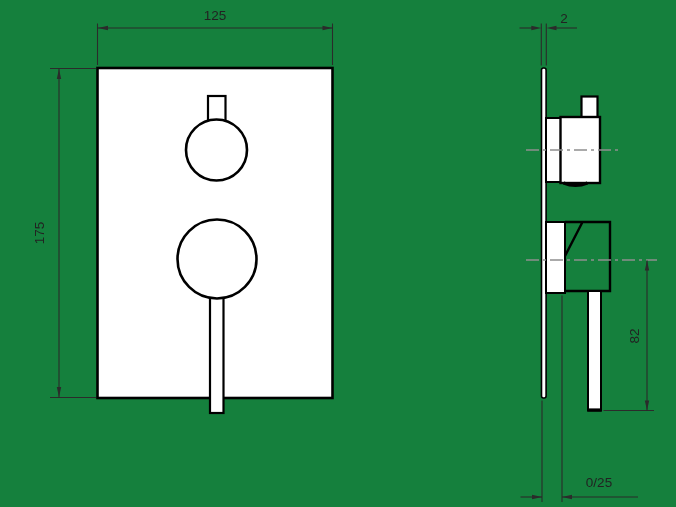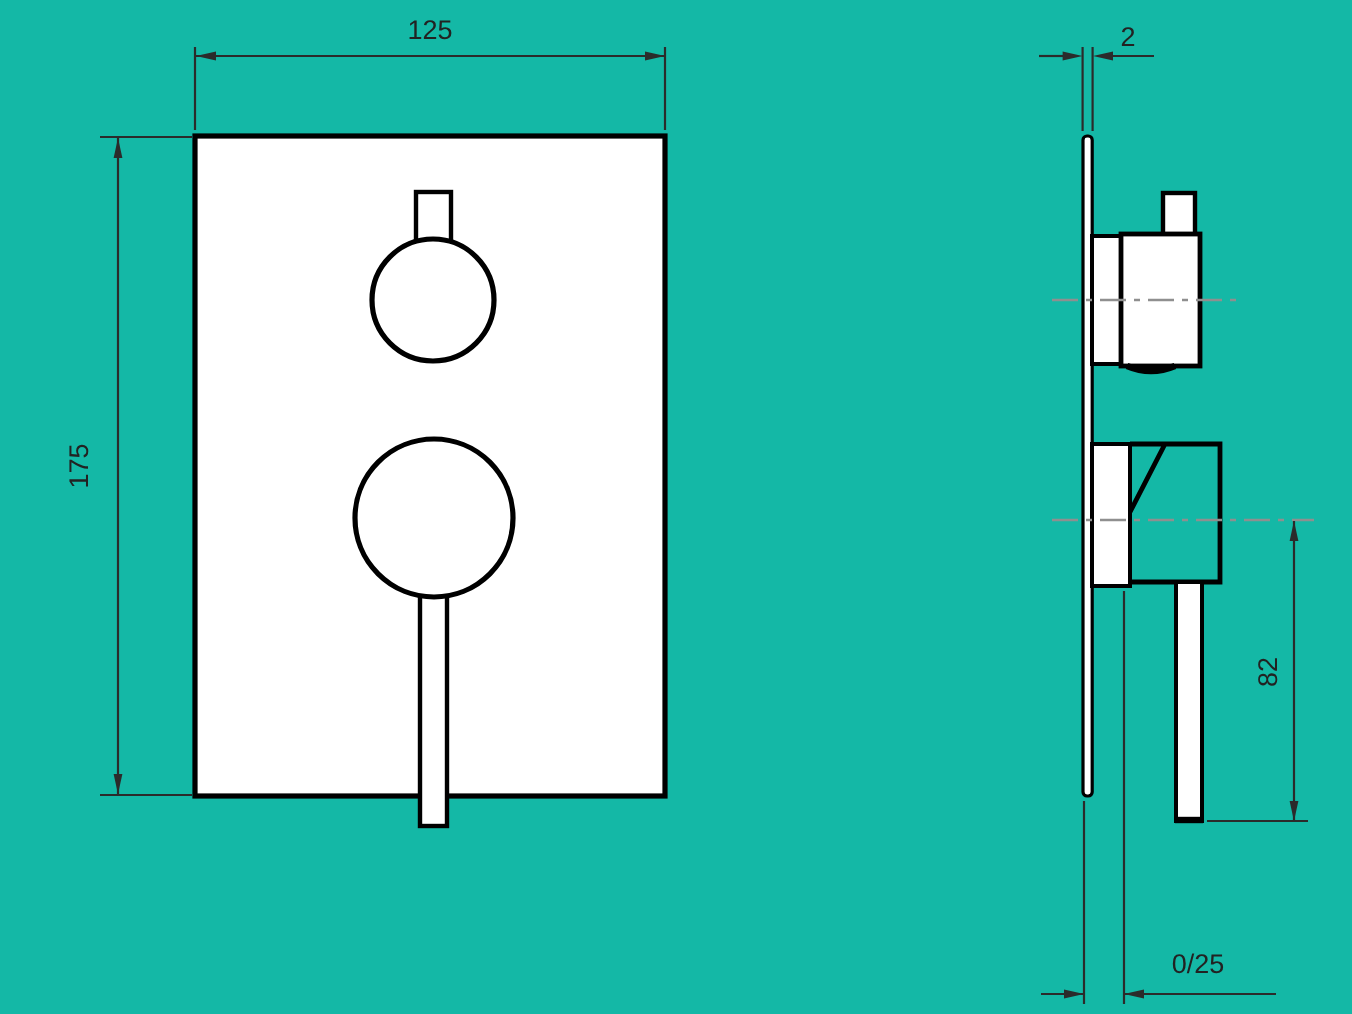--- a/index.html
+++ b/index.html
@@ -1,16 +1,16 @@
 <!DOCTYPE html>
 <html><head>
 <meta charset="utf-8">
 <style>
   html,body{margin:0;padding:0;background:#ffffff;}
-  .canvas{position:relative;width:676px;height:507px;background:#14b8a6;overflow:hidden;}
+  .canvas{position:relative;width:676px;height:507px;background:#15803d;overflow:hidden;}
   svg{position:absolute;left:0;top:0;}
   
   .obj{stroke:#000000;fill:#ffffff;stroke-linejoin:miter;}
   .obj-open{stroke:#000000;fill:none;}
   .sw26{stroke-width:2.6;} .sw24{stroke-width:2.4;} .sw22{stroke-width:2.2;}
   .sw20{stroke-width:2.0;} .sw16{stroke-width:1.6;} .sw32{stroke-width:3.2;}
   
   .dim{stroke:#2b2b2b;stroke-width:1.1;fill:none;}
   .arr{fill:#2b2b2b;stroke:none;}
   

